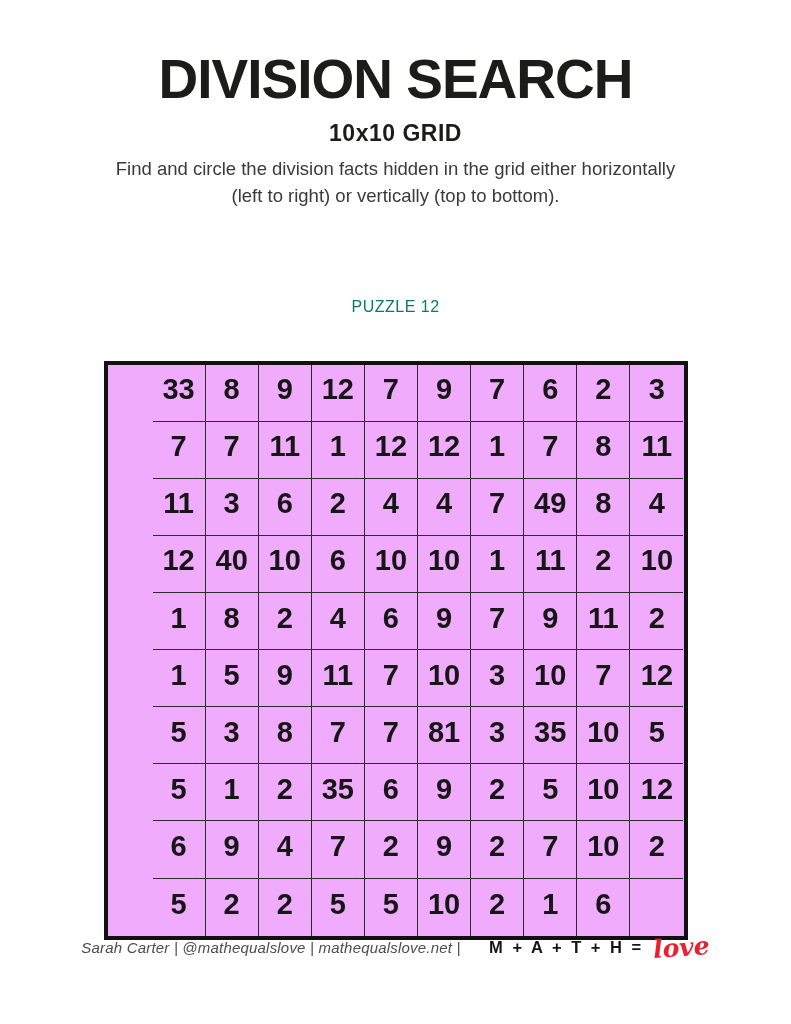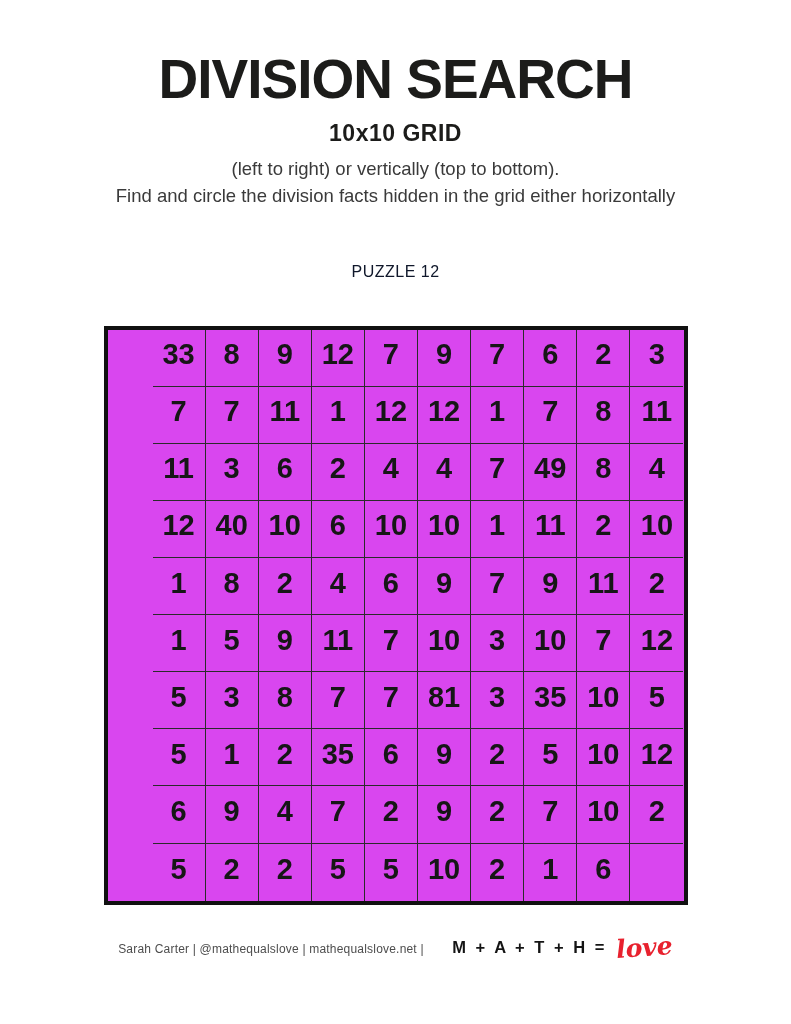--- a/index.html
+++ b/index.html
@@ -34,35 +34,35 @@
   }
   .instructions {
     margin: 9px auto 0 auto;
     width: 660px;
     text-align: center;
     font-size: 18.5px;
     line-height: 1.45;
     color: #3a3a3a;
   }
   .puzzle-label {
-    margin-top: 53px;
+    margin-top: 88px;
     text-align: center;
     font-size: 16px;
-    color: #0f172a;
+    color: #0f766e;
     letter-spacing: 0.5px;
   }
   .grid-wrap {
     margin: 45px auto 0 auto;
     width: 584px;
     height: 579px;
     border: 4px solid #111111;
     display: grid;
     grid-template-columns: repeat(10, 1fr);
     grid-template-rows: repeat(10, 1fr);
-    background: #d946ef;
+    background: #f0abfc;
     padding-left: 45px;
   }
   .cell {
     border-right: 1.5px solid #2b2b2b;
     border-bottom: 1.5px solid #2b2b2b;
     display: flex;
     align-items: center;
     justify-content: center;
     padding-bottom: 6px;
     font-size: 29px;
@@ -73,23 +73,24 @@
   .cell:nth-child(n+91) { border-bottom: none; }
   .footer {
     position: absolute;
     left: 0;
     right: 0;
     top: 933px;
     text-align: center;
     white-space: nowrap;
   }
   .footer .credit {
-    font-size: 12px;
+    font-size: 15px;
     color: #4d4d4d;
     letter-spacing: 0.2px;
+    font-style: italic;
   }
   .footer .brand-math {
     font-size: 16.5px;
     font-weight: bold;
     color: #141414;
     letter-spacing: 2.5px;
     margin-left: 24px;
   }
   .footer .brand-love {
     font-family: "DejaVu Serif", serif;
@@ -105,22 +106,22 @@
 </head>
 <body>
 
 <div class="page">
 
   <div class="title">DIVISION SEARCH</div>
 
   <div class="subtitle">10x10 GRID</div>
 
   <div class="instructions">
+    <div>Find and circle the division facts hidden in the grid either horizontally</div>
     <div>(left to right) or vertically (top to bottom).</div>
-    <div>Find and circle the division facts hidden in the grid either horizontally</div>
   </div>
 
   <div class="puzzle-label">PUZZLE 12</div>
 
   <div class="grid-wrap">
       <div class="cell">33</div>
       <div class="cell">8</div>
       <div class="cell">9</div>
       <div class="cell">12</div>
       <div class="cell">7</div>

